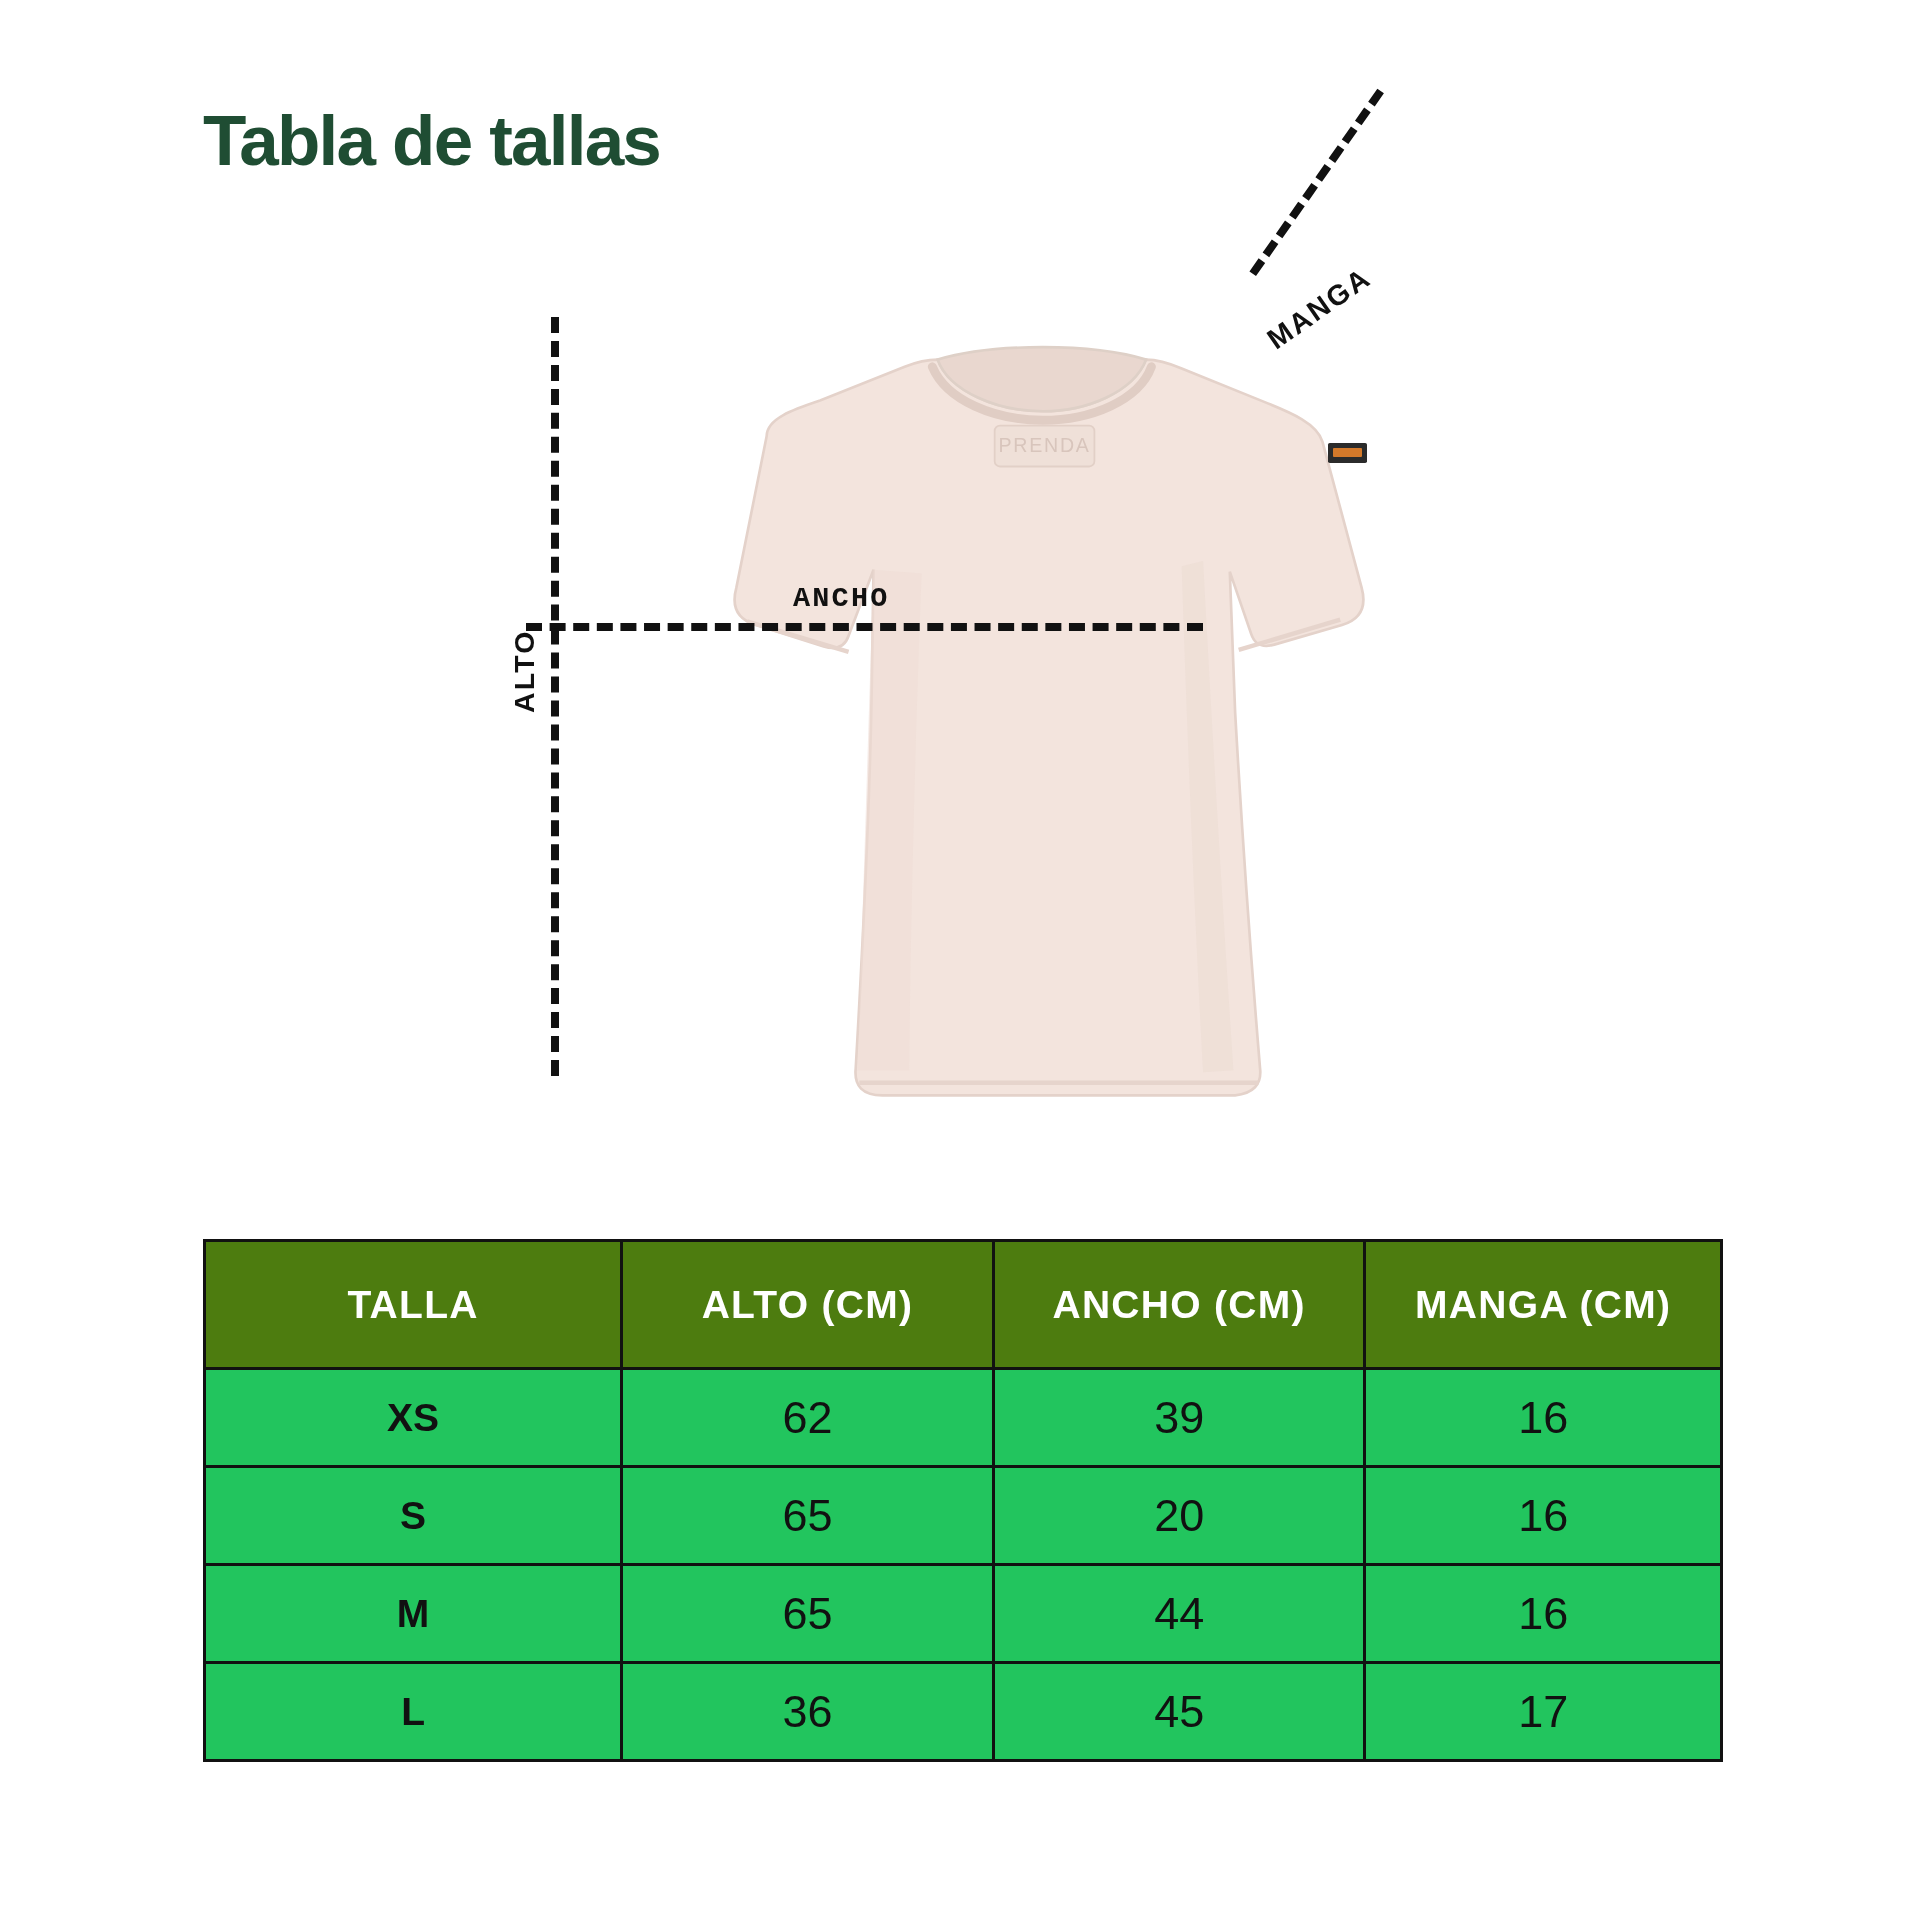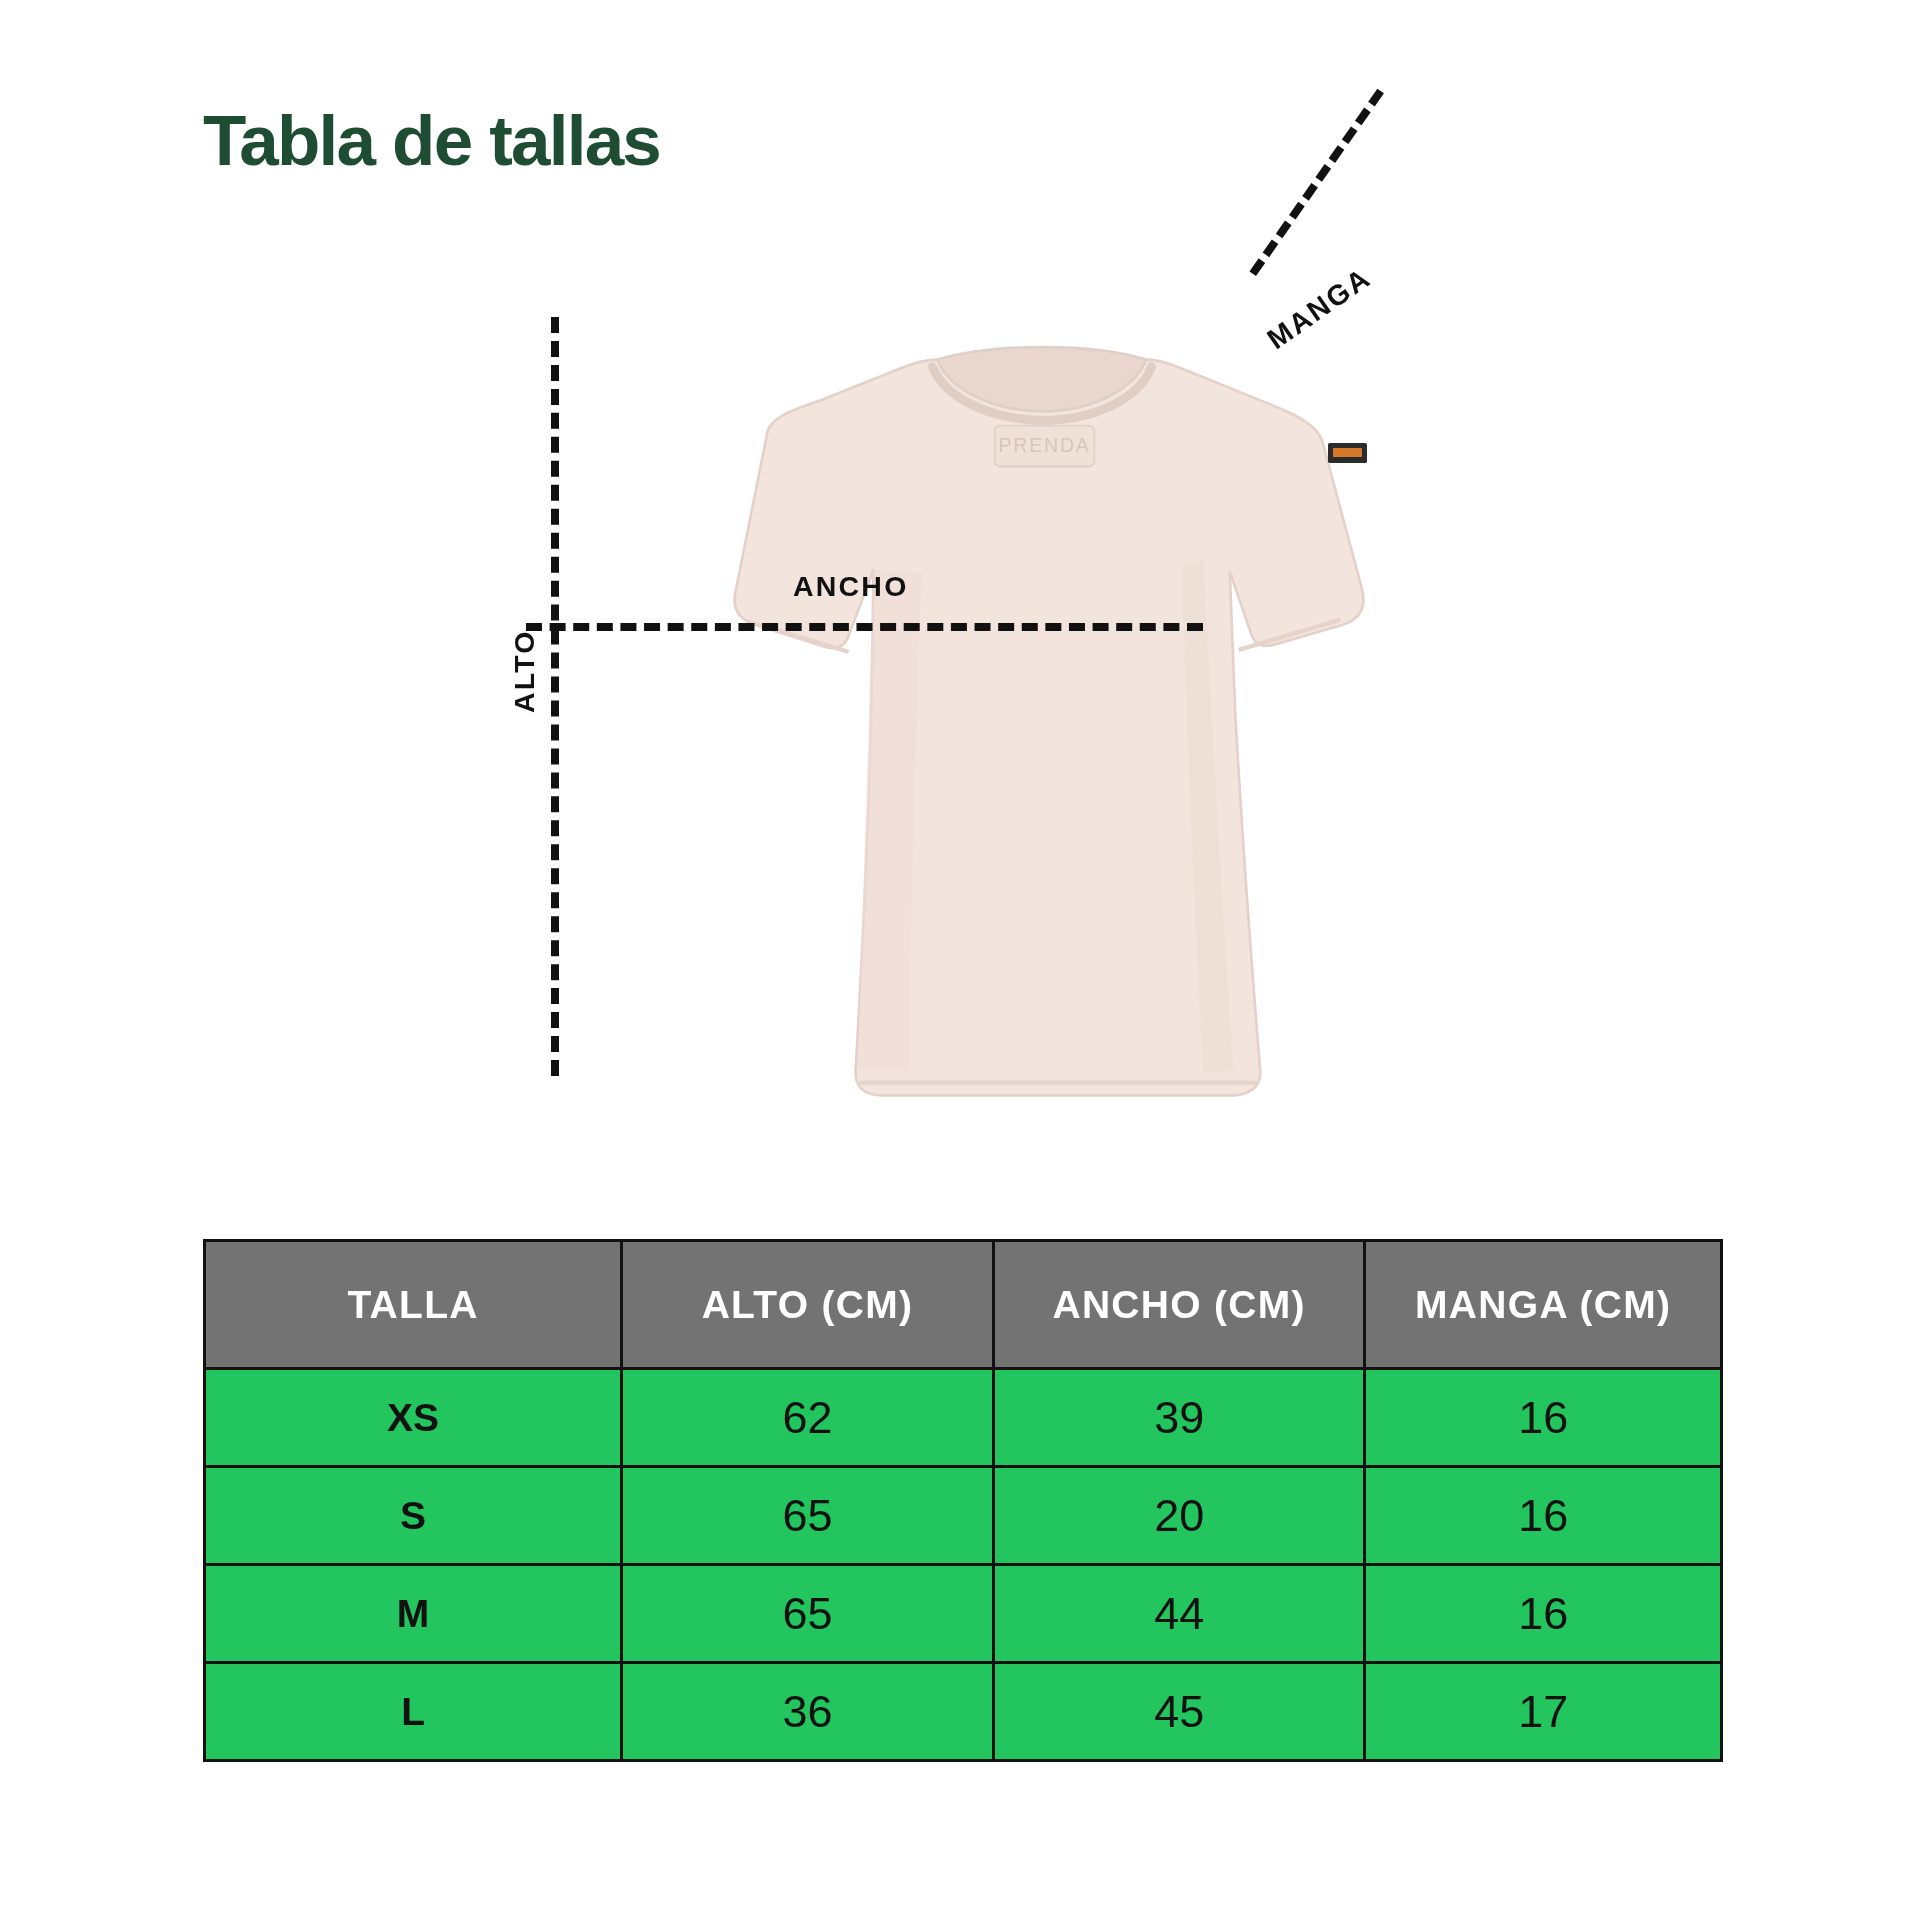--- a/index.html
+++ b/index.html
@@ -104,21 +104,21 @@
     width: 100%;
     table-layout: fixed;
   }
   table.size-table th,
   table.size-table td {
     border: 3.6px solid #111111;
     text-align: center;
     font-size: 37px;
   }
   table.size-table thead th {
-    background: #737373;
+    background: #4d7c0f;
     color: #ffffff;
     font-weight: 700;
     letter-spacing: 1.3px;
     height: 123px;
     font-size: 39px;
   }
   table.size-table tbody td {
     height: 93px;
     color: #111111;
     background: #22c55e;
@@ -197,21 +197,21 @@
 
         <path d="M404 916 L 852 916" fill="none" stroke="#e6d4cc" stroke-width="5"></path>
       </svg>
     </div>
 
     <div style="position:absolute; left:829px; top:176px; width:39px; height:19.6px; background:#2b2b2b; border-radius:1.8px;">
       <div style="position:absolute; left:5.3px; top:5.3px; width:28.5px; height:9px; background:#d4792a; border-radius:0.9px;"></div>
     </div>
 
     <div class="dash-h" style="left:27px; top:356px; width:677px;"></div>
-    <div class="label" style="left:294px; top:303px;">ANCHO</div>
+    <div class="label" style="left:294px; top:315px;font-family:Liberation Mono, monospace;">ANCHO</div>
 
     <div class="dash-v" style="left:52px; top:50px; height:759px;"></div>
     <div class="label label-alto" style="left:9px; top:446px;">ALTO</div>
 
     <div class="dash-manga" style="left:757px; top:9px; height:223px; transform: rotate(-145deg);"></div>
     <div class="label label-manga" style="left:762px; top:62px;">MANGA</div>
 
   </div>
 
   <div class="table-wrap">

